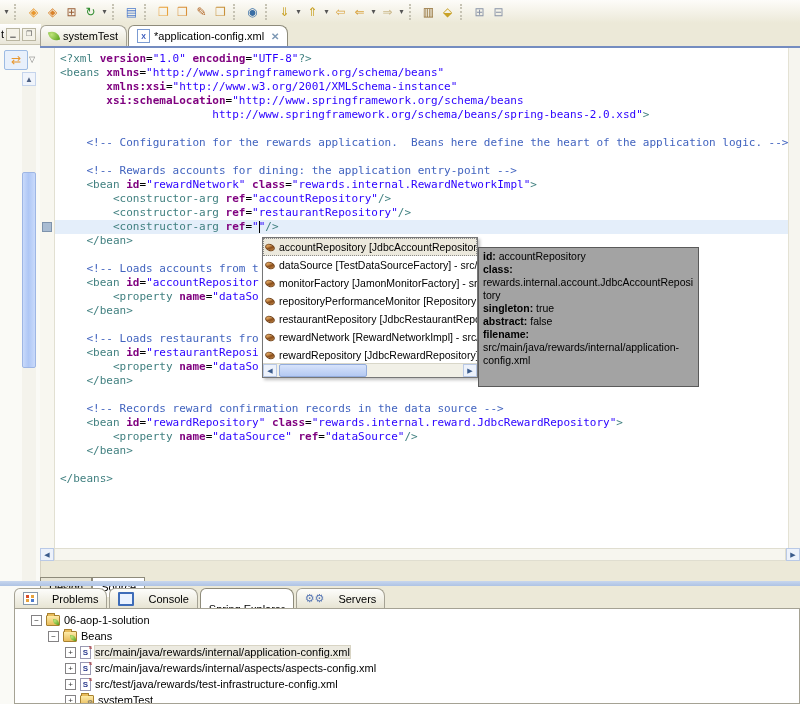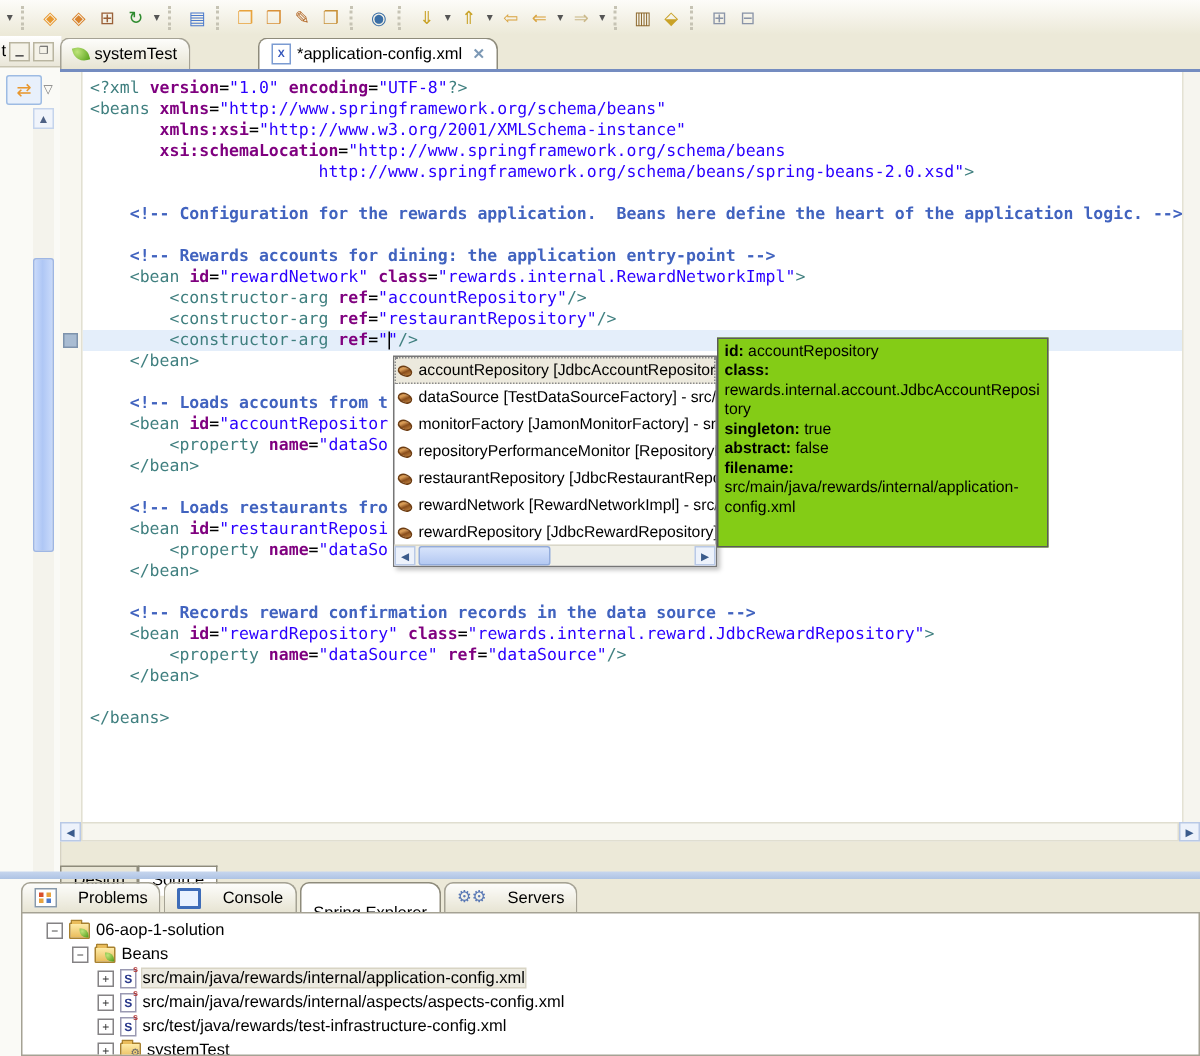--- a/index.html
+++ b/index.html
@@ -26,53 +26,53 @@
   #left-scrollbar{position:absolute;left:22px;top:48px;width:14px;height:512px;background:#F4F3EC;}
   #left-scroll-up{position:absolute;left:0;top:0;width:14px;height:14px;background:#F0F4FB;border:1px solid #C5D4EC;
                   font-size:8px;color:#4D6185;display:flex;align-items:center;justify-content:center;box-sizing:border-box;}
   #left-scroll-thumb{position:absolute;left:0;top:100px;width:14px;height:196px;border:1px solid #9EB6E4;box-sizing:border-box;
                      background:linear-gradient(90deg,#C9DAFB,#AFC7F5 45%,#C9DAFB);border-radius:2px;}
   
   #editor-tabbar{position:absolute;left:40px;top:24px;width:760px;height:22px;border-bottom:2px solid #748CC0;
                  display:flex;align-items:flex-end;}
   .etab{height:20px;display:flex;align-items:center;gap:4px;padding:0 8px;border:1px solid #A5A294;
         border-bottom:none;border-radius:6px 8px 0 0;background:linear-gradient(#FDFDFB,#E7E4D3);margin-right:1px;}
-  .etab.active{background:#FFF;border-color:#8E8B7B;margin-left:44px;}
+  .etab.active{background:#FFF;border-color:#8E8B7B;}
   .etab .close-x{color:#7C98B5;font-size:10px;font-weight:bold;margin-left:3px;}
   .leaf{width:10px;height:10px;background:radial-gradient(circle at 30% 30%,#BFE47A,#55A018);
         border-radius:0 80% 0 80%;transform:rotate(-15deg);display:inline-block;}
   .xmlfile-ic{width:11px;height:12px;background:#FFF;border:1px solid #7B9BD2;font-size:7px;font-weight:bold;
               color:#3355BB;display:inline-flex;align-items:center;justify-content:center;}
   
   #editor{position:absolute;left:40px;top:48px;width:760px;height:500px;background:#FFF;overflow:hidden;}
   #ruler{position:absolute;left:0;top:0;width:14px;height:100%;background:#F8F7F0;border-right:1px solid #E2E0D2;}
   #ruler-marker{position:absolute;left:2px;width:10px;height:10px;background:#A9BCD2;border:1px solid #7E93AC;box-sizing:border-box;}
   #vtrack{position:absolute;right:0;top:0;width:11px;height:100%;background:#F6F5EF;border-left:1px solid #E4E2D4;}
   #code{position:absolute;left:20px;top:4px;font-family:"DejaVu Sans Mono",monospace;
         font-size:11px;line-height:14px;white-space:pre;}
   .cl{height:14px;}
-  .s-t{color:#3F7F7F;} .s-a{color:#7F007F;font-weight:bold;} .s-v{color:#2A00FF;} .s-c{color:#4163BF;font-weight:bold;} .s-p{color:#000;}
+  .s-t{color:#3F7F7F;} .s-a{color:#7F007F;font-weight:bold;} .s-v{color:#2A00FF;} .s-c{color:#4163BF;} .s-p{color:#000;}
   #cur-line{position:absolute;left:15px;right:11px;height:14px;background:#E4EEFA;}
   #caret{position:absolute;width:1px;height:12px;background:#000;}
   
   #popup{position:absolute;left:222px;top:189px;width:216px;height:141px;background:#FFF;
          border:1px solid #767676;box-shadow:2px 2px 3px rgba(0,0,0,.25);box-sizing:border-box;}
   .p-item{height:18px;display:flex;align-items:center;gap:4px;padding:0 2px;white-space:nowrap;
           overflow:hidden;font-size:10.5px;}
   .p-item.sel{background:#ECE9DD;outline:1px dotted #8A8A8A;outline-offset:-1px;}
   .bean-ic{min-width:10px;width:10px;height:7px;border-radius:50%;transform:rotate(22deg);
            background:linear-gradient(135deg,#D79A55 30%,#8A4E1C 55%,#C98B45);border:1px solid #6E3D12;box-sizing:border-box;}
   #popup-hscroll{position:absolute;left:0;bottom:0;width:100%;height:14px;background:#F1F0E7;border-top:1px solid #D9D7C9;box-sizing:border-box;display:flex;}
   .sc-btn{width:14px;height:13px;background:#EDF2FB;border:1px solid #B9C9E6;color:#3A5B8C;font-size:7px;
           display:flex;align-items:center;justify-content:center;box-sizing:border-box;}
   #popup-hthumb{width:88px;height:13px;margin-left:2px;background:linear-gradient(#D7E3FB,#B4C9F2);
                 border:1px solid #93ACDC;border-radius:2px;box-sizing:border-box;}
   #popup-hspacer{flex:1;}
   
-  #beantip{position:absolute;left:438px;top:177px;width:221px;height:140px;background:#84cc16;
+  #beantip{position:absolute;left:438px;top:199px;width:221px;height:140px;background:#a3a3a3;
            border:1px solid #5A5A5A;box-sizing:border-box;padding:2px 4px;font-size:10.5px;line-height:13px;
            overflow-wrap:anywhere;}
   .tip-label{font-weight:bold;}
   
   #editor-hscroll{position:absolute;left:40px;top:548px;width:760px;height:13px;background:#F1F0E6;display:flex;}
   #editor-hthumb{flex:1;background:#F7F6EF;border:1px solid #E0DED0;box-sizing:border-box;}
   #page-tabs{position:absolute;left:40px;top:561px;width:616px;height:19px;display:flex;align-items:center;margin-top:16px;}
   .ptab{height:17px;padding:1px 8px 0;border:1px solid #8E8B7B;background:#E9E6D6;display:flex;align-items:center;}
   .ptab.active{background:#FFF;border-bottom-color:#FFF;}
   

